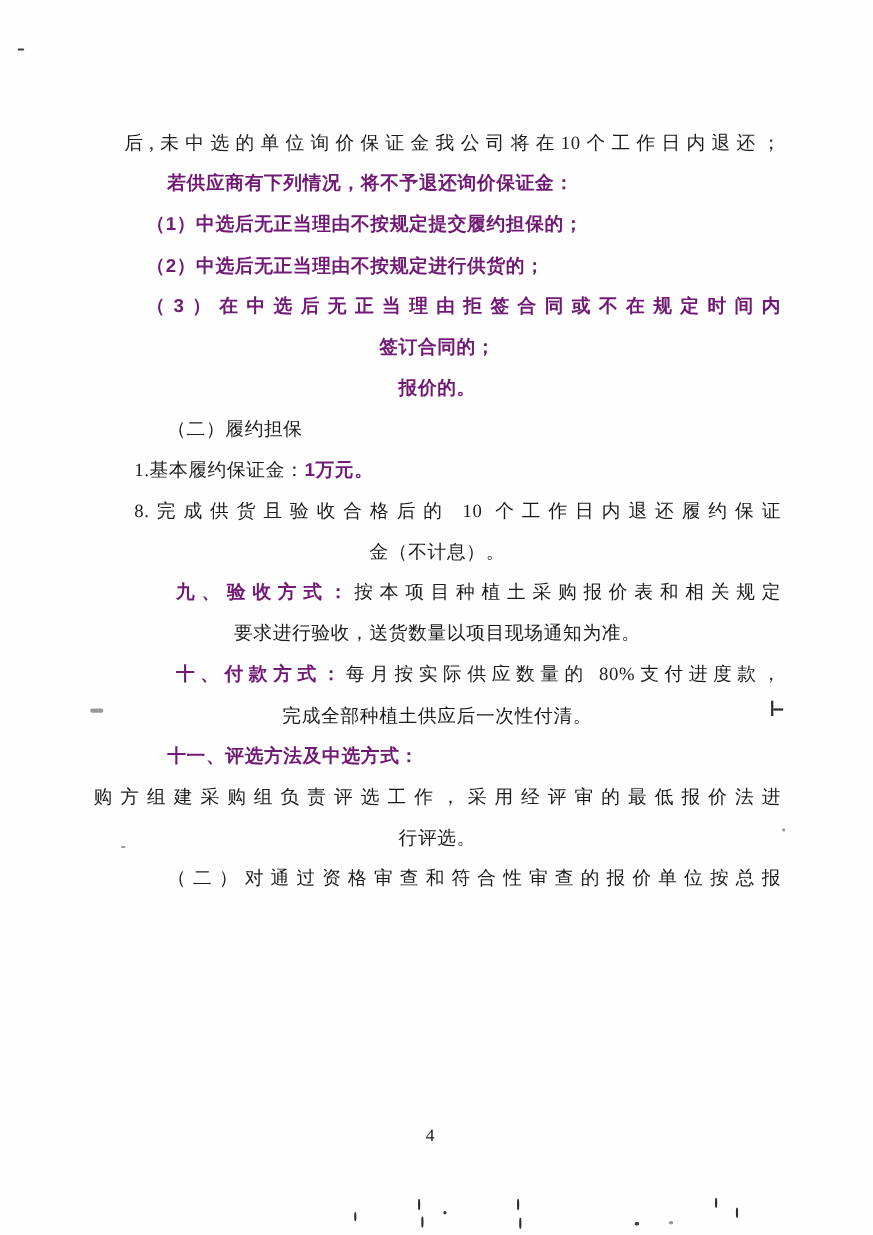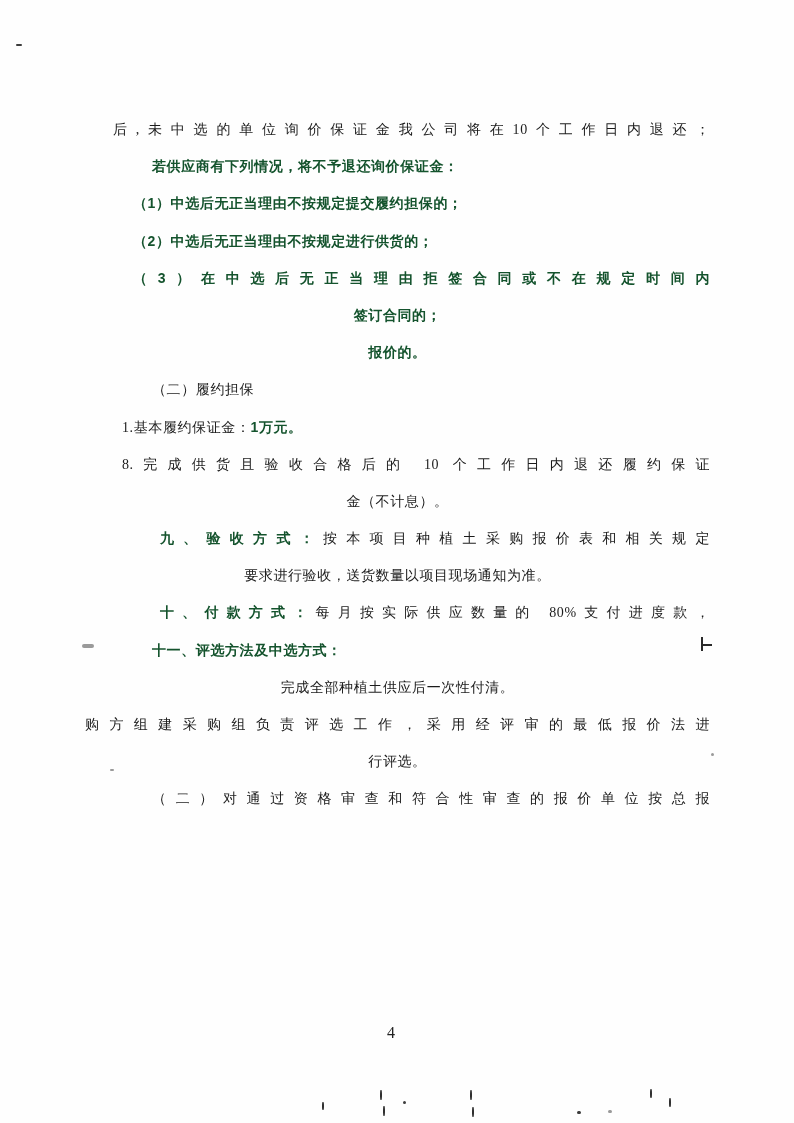--- a/index.html
+++ b/index.html
@@ -17,39 +17,39 @@
   }
   .doc-body {
     position: absolute;
     left: 85px;
     top: 111px;
     width: 625px;
   }
   .line {
     height: 37.2px;
     line-height: 37.2px;
-    font-size: 14px;
+    font-size: 17px;
     letter-spacing: 0.6px;
     color: #1b1b1b;
   }
   .just {
     text-align: justify;
     text-align-last: justify;
   }
   .ind0 { padding-left: 0; text-align: center; }
   .ind1 { padding-left: 28px; }
   .ind2 { padding-left: 37px; }
   .ind3 { padding-left: 48px; }
   .ind4 { padding-left: 67px; }
   .ind5 { padding-left: 75px; }
   .seg { font-family: "Liberation Serif", "DejaVu Serif", serif; }
   .seg.b {
     font-family: "Liberation Sans", "DejaVu Sans", sans-serif;
     font-weight: 700;
-    color: #14532d;
+    color: #701a75;
   }
   .page-number {
     position: absolute;
     top: 1024px;
     left: 0;
     width: 782px;
     text-align: center;
     font-size: 16px;
     color: #222;
     font-family: "Liberation Serif", "DejaVu Serif", serif;
@@ -98,22 +98,22 @@
       <div class="line ind3 just"><span class="seg b">（3）在中选后无正当理由拒签合同或不在规定时间内</span></div>
       <div class="line ind0"><span class="seg b">签订合同的；</span></div>
       <div class="line ind0"><span class="seg b">报价的。</span></div>
       <div class="line ind4"><span class="seg">（二）履约担保</span></div>
       <div class="line ind2"><span class="seg">1.基本履约保证金：</span><span class="seg b">1万元。</span></div>
       <div class="line ind2 just"><span class="seg">8.完成供货且验收合格后的 10 个工作日内退还履约保证</span></div>
       <div class="line ind0"><span class="seg">金（不计息）。</span></div>
       <div class="line ind5 just"><span class="seg b">九、验收方式：</span><span class="seg">按本项目种植土采购报价表和相关规定</span></div>
       <div class="line ind0"><span class="seg">要求进行验收，送货数量以项目现场通知为准。</span></div>
       <div class="line ind5 just"><span class="seg b">十、付款方式：</span><span class="seg">每月按实际供应数量的 80%支付进度款，</span></div>
+      <div class="line ind0"><span class="seg">完成全部种植土供应后一次性付清。</span></div>
       <div class="line ind4"><span class="seg b">十一、评选方法及中选方式：</span></div>
-      <div class="line ind0"><span class="seg">完成全部种植土供应后一次性付清。</span></div>
       <div class="line ind0 just"><span class="seg">购方组建采购组负责评选工作，采用经评审的最低报价法进</span></div>
       <div class="line ind0"><span class="seg">行评选。</span></div>
       <div class="line ind4 just"><span class="seg">（二）对通过资格审查和符合性审查的报价单位按总报</span></div>
     </div>
 
   <div class="page-number">4</div>
 
   <div class="spk" style="left:16px; top:44px; width:6px; height:2px;"></div>
   <div class="spk faint" style="left:82px; top:644px; width:12px; height:4px;"></div>
   <div class="tmark"></div>

